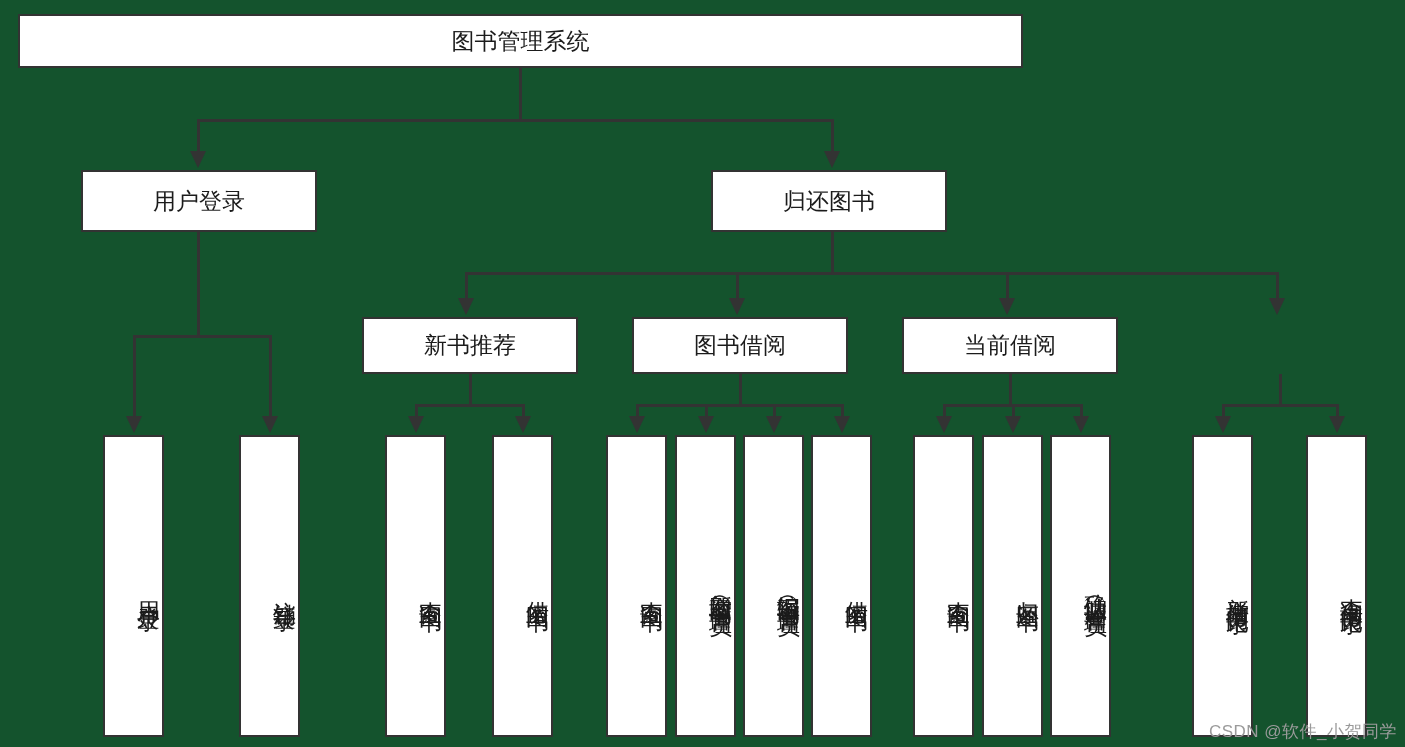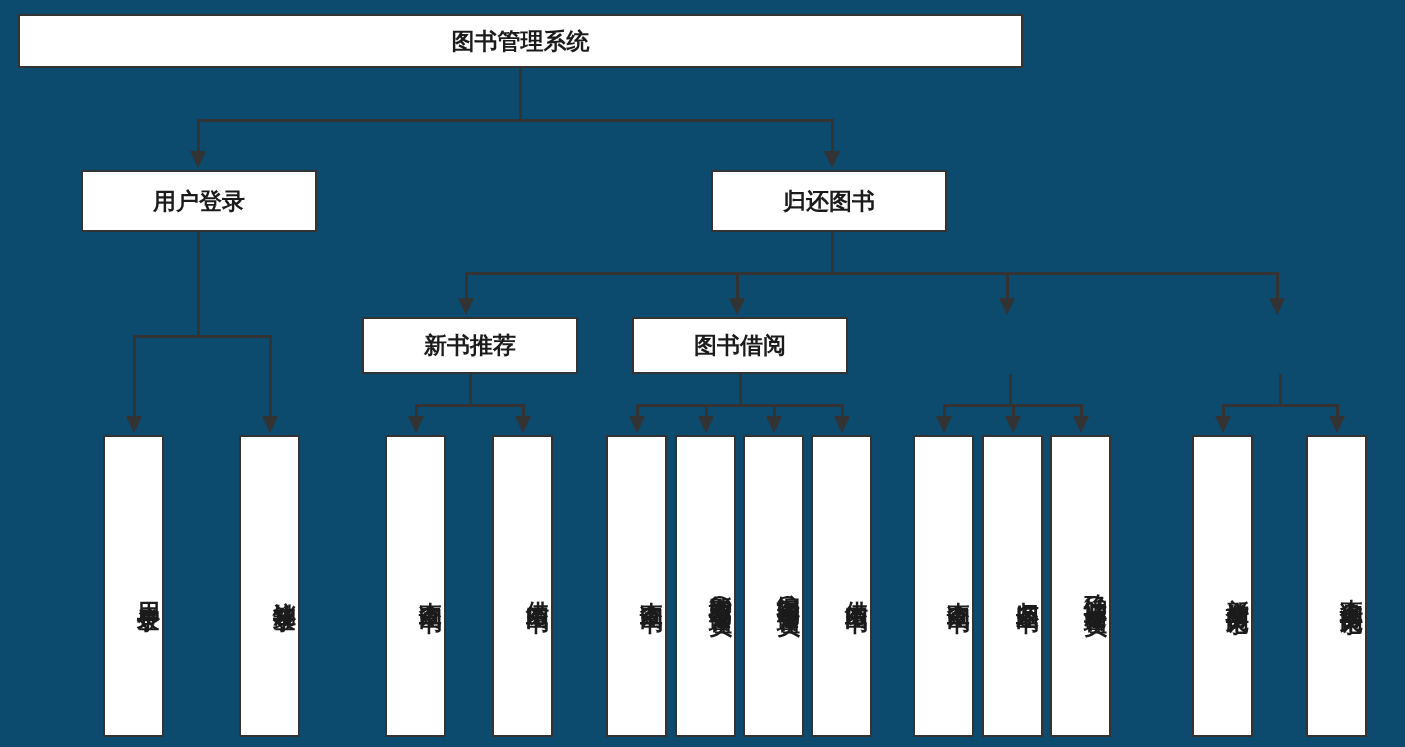--- a/index.html
+++ b/index.html
@@ -7,23 +7,22 @@
     padding: 0;
     background: #ffffff;
   }
   body {
     font-family: "Liberation Sans", "DejaVu Sans", sans-serif;
   }
   #canvas {
     position: relative;
     width: 1405px;
     height: 747px;
-    background: #0c4a6e;
+    background: #14532d;
     overflow: hidden;
-    font-weight: bold;
   }
   .node {
     position: absolute;
     box-sizing: border-box;
     border: 2.5px solid #333333;
     background: #ffffff;
     display: flex;
     align-items: center;
     justify-content: center;
     color: #1b1b1b;
@@ -113,20 +112,23 @@
   <div class="arrow" style="left:999px; top:298px;"></div>
   <div class="edge v" style="left:1276px; top:272px; height:28px;"></div>
   <div class="arrow" style="left:1269px; top:298px;"></div>
 
   <div class="node horiz" style="left:362px; top:317px; width:216px; height:57px;">
     <span class="label">新书推荐</span>
   </div>
   <div class="node horiz" style="left:632px; top:317px; width:216px; height:57px;">
     <span class="label">图书借阅</span>
   </div>
+  <div class="node horiz" style="left:902px; top:317px; width:216px; height:57px;">
+    <span class="label">当前借阅</span>
+  </div>
 
   <div class="edge v" style="left:469px; top:374px; height:32px;"></div>
   <div class="edge h" style="left:415px; top:404px; width:110px;"></div>
   <div class="edge v" style="left:415px; top:404px; height:14px;"></div>
   <div class="arrow" style="left:408px; top:416px;"></div>
   <div class="edge v" style="left:522px; top:404px; height:14px;"></div>
   <div class="arrow" style="left:515px; top:416px;"></div>
 
   <div class="edge v" style="left:739px; top:374px; height:32px;"></div>
   <div class="edge h" style="left:636px; top:404px; width:208px;"></div>
@@ -192,14 +194,15 @@
     <span class="label">确认归还（管理员）</span>
   </div>
 
   <div class="node vert" style="left:1192px; top:435px; width:61px; height:302px;">
     <span class="label">新增借阅记录</span>
   </div>
   <div class="node vert" style="left:1306px; top:435px; width:61px; height:302px;">
     <span class="label">查询借阅记录</span>
   </div>
 
+  <div id="watermark">CSDN @软件_小贺同学</div>
 
 </div>
 
 </body></html>

